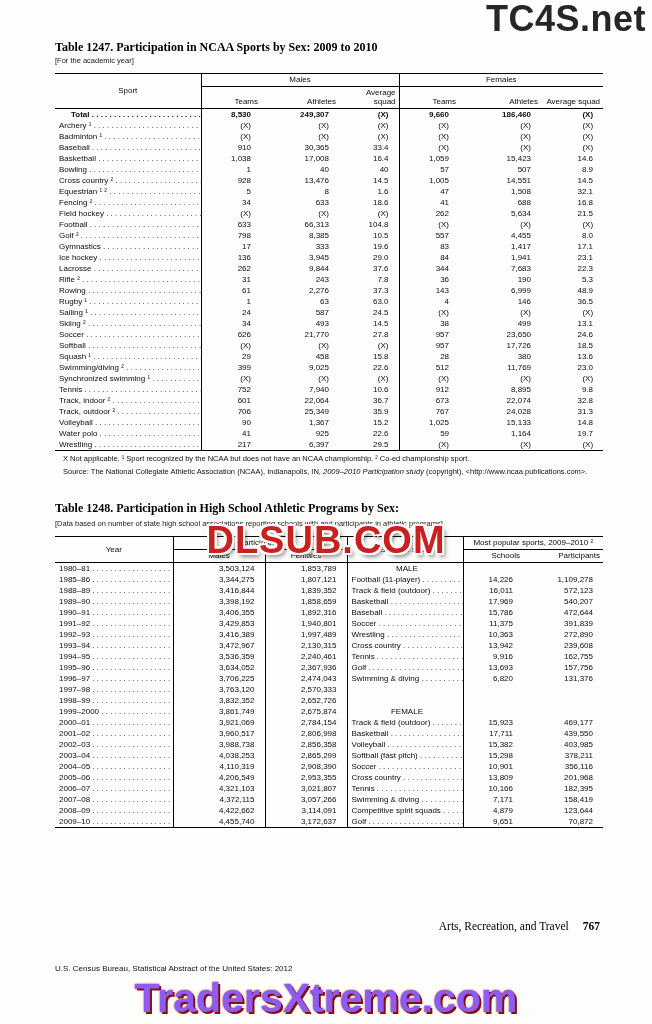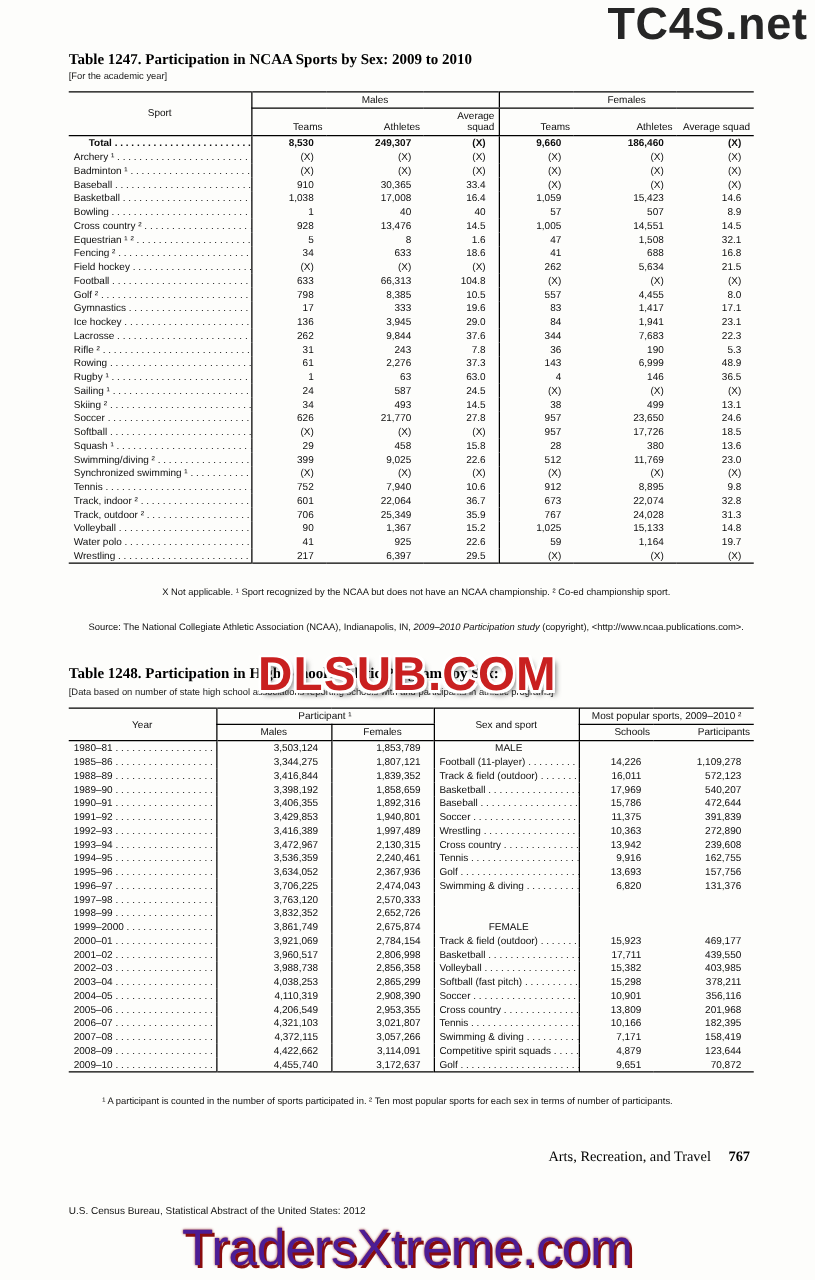--- a/index.html
+++ b/index.html
@@ -25,34 +25,34 @@
   .ctr { text-align:center; }
   .tbl td { height:11px; line-height:11px; padding-top:0; padding-bottom:0; white-space:nowrap; }
   td.num { padding-right:10px; padding-left:2px; }
   td.sport, td.year, td.sexsport { padding-left:4px; overflow:hidden; }
   .leader { white-space:nowrap; overflow:hidden; }
   .leader::after { content:" . . . . . . . . . . . . . . . . . . . . . . . . . . . . . . . . . . . . . . . . . . . . . . . . . ."; }
   .center-label { text-align:center; }
   tr.total td { font-weight:bold; }
   tr.total td.sport { padding-left:16px; }
 
-  .fn { font-size:7.5px; line-height:10px; margin-top:18px; text-indent:8px; color:#111;text-align:center; }
+  .fn { font-size:7.5px; line-height:10px; margin-top:3px; text-indent:8px; color:#111; }
   .fn .em { font-style:italic; }
   .fn1248-note { max-width:502px; }
   .gap-section { margin-top:24px; }
 
   .footer-right { position:absolute; right:52px; top:920px; font-family:"Liberation Serif", serif; font-size:11.5px; color:#000; }
   .footer-right .pageno { font-weight:bold; margin-left:14px; }
   .footer-left { position:absolute; left:55px; top:964px; font-size:8px; color:#111; }
 
   .wm { position:absolute; pointer-events:none; z-index:5; white-space:nowrap; }
   .wm-top { top:-2px; right:6px; font-size:36px; font-weight:bold; color:#262626; letter-spacing:0.5px; }
   .wm-mid { top:519px; left:0; width:100%; text-align:center; font-size:38px; font-weight:bold; color:#c92020; letter-spacing:1px;
             text-shadow:-2px -2px 0 #fff, 2px -2px 0 #fff, -2px 2px 0 #fff, 2px 2px 0 #fff, 3px 4px 4px rgba(40,40,40,.55); }
-  .wm-bottom { bottom:2px; left:0; width:100%; text-align:center; font-size:41px; font-weight:normal; color:#4c1d95;
+  .wm-bottom { bottom:2px; left:0; width:100%; text-align:center; font-size:41px; font-weight:bold; color:#8b5cf6;
                text-shadow:2px 2px 0 #8a0d0d, 0 0 2px #8a0d0d; }
 </style>
 </head>
 <body>
 
 <div class="page">
 
   <div class="wm wm-top">TC4S.net</div>
 
   <div class="content">
@@ -586,21 +586,20 @@
             <td class="year leader">2009–10</td>
             <td class="num vl">4,455,740</td>
             <td class="num vl">3,172,637</td>
             <td class="sexsport leader vl">Golf</td>
             <td class="num vl">9,651</td>
             <td class="num">70,872</td>
           </tr>
         </tbody>
     </table>
 
-    <p class="fn fn1248-note">¹ A participant is counted in the number of sports participated in. ² Ten most popular sports for each sex in terms of number of participants.</p>
 
   </div>
 
   <div class="footer-right"><span>Arts, Recreation, and Travel</span><span class="pageno">767</span></div>
   <div class="footer-left">U.S. Census Bureau, Statistical Abstract of the United States: 2012</div>
 
   <div class="wm wm-mid">DLSUB.COM</div>
   <div class="wm wm-bottom">TradersXtreme.com</div>
 
 </div>

